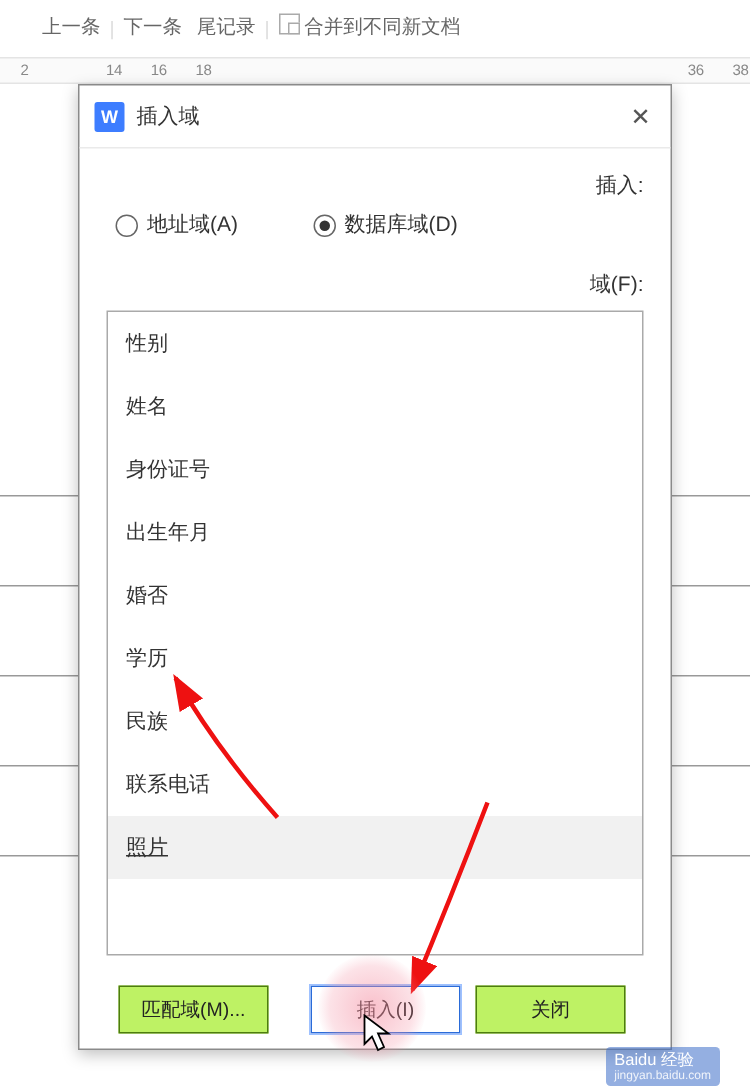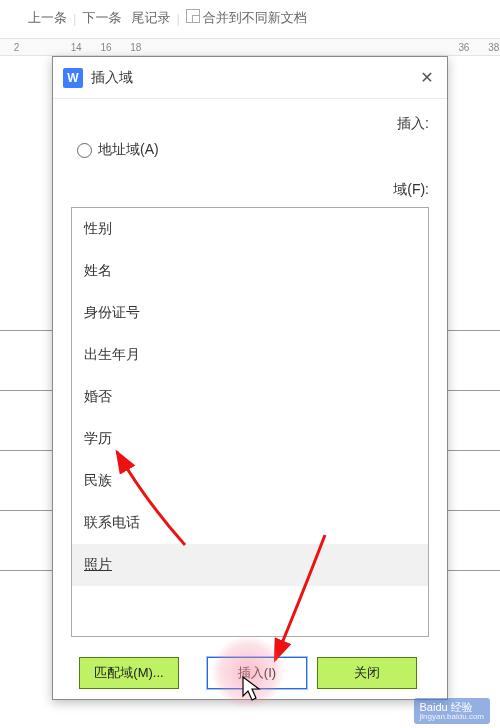--- a/index.html
+++ b/index.html
@@ -95,21 +95,21 @@
     position: absolute; width: 72px; height: 72px; border-radius: 50%;
     background: radial-gradient(circle, rgba(244,140,160,0.55) 0%, rgba(244,140,160,0.25) 55%, rgba(244,140,160,0) 72%);
     left: 212px; top: 636px; pointer-events: none;
   }
 
   
   .cursor { position: absolute; left: 242px; top: 676px; pointer-events: none; }
 
   
   .watermark {
-    position: absolute; right: 10px; bottom: 4px; font-size: 11px;
+    position: absolute; right: 20px; bottom: 4px; font-size: 11px;
     color: #fff; background: rgba(60,110,200,0.55); padding: 3px 6px 2px 6px;
     border-radius: 3px; line-height: 1.1; text-align: left;
   }
   .watermark small { font-size: 8px; display:block; opacity:.85;}
 </style>
 </head>
 <body>
 
 <div class="bg-toolbar">
   <span>上一条</span>
@@ -158,20 +158,24 @@
   </div>
 
   <div class="body">
     <div class="label">插入:</div>
 
     <div class="radio-row">
       <div class="radio-opt">
         <span class="radio-dot"></span>
         <span>地址域(A)</span>
       </div>
+      <div class="radio-opt">
+        <span class="radio-dot checked"></span>
+        <span>数据库域(D)</span>
+      </div>
     </div>
 
     <div class="label">域(F):</div>
 
     <div class="listbox">
       <div class="listitem">
           <span>性别</span>
         </div>
       <div class="listitem">
           <span>姓名</span>

